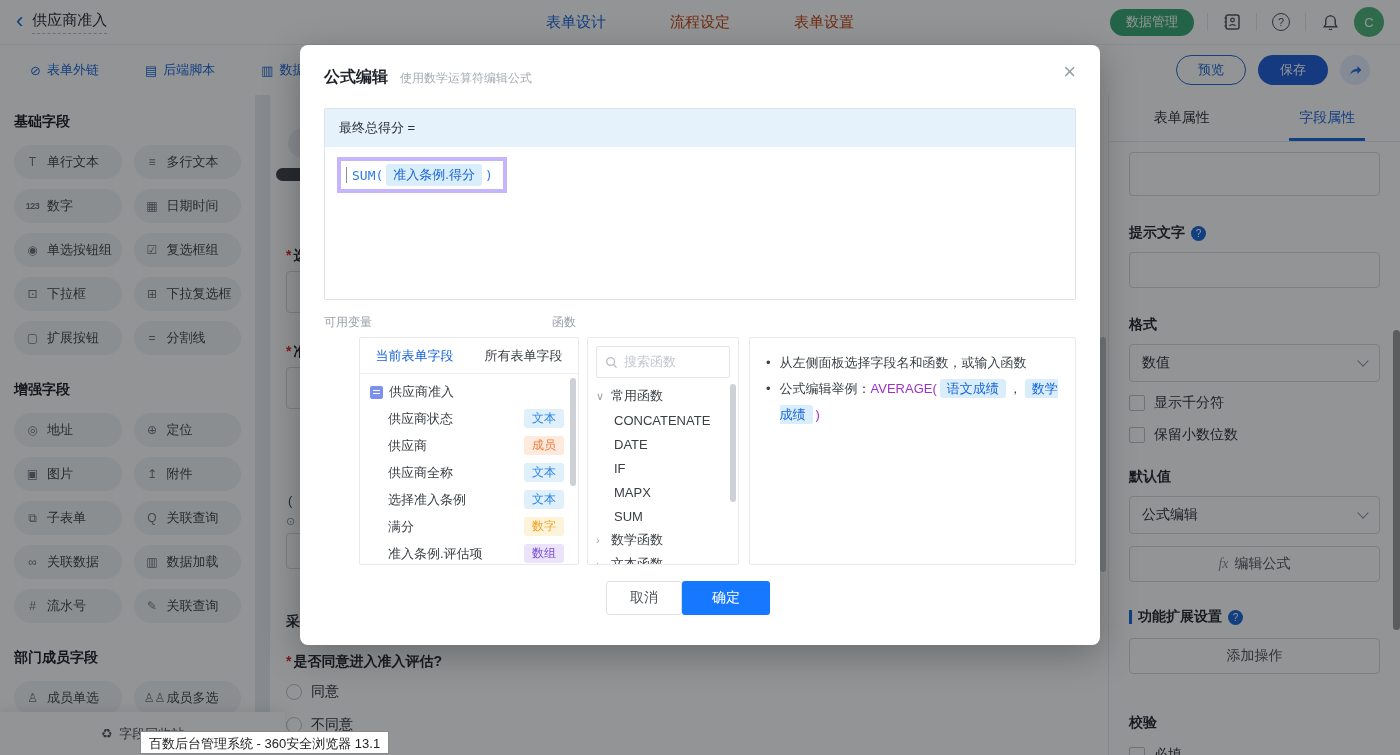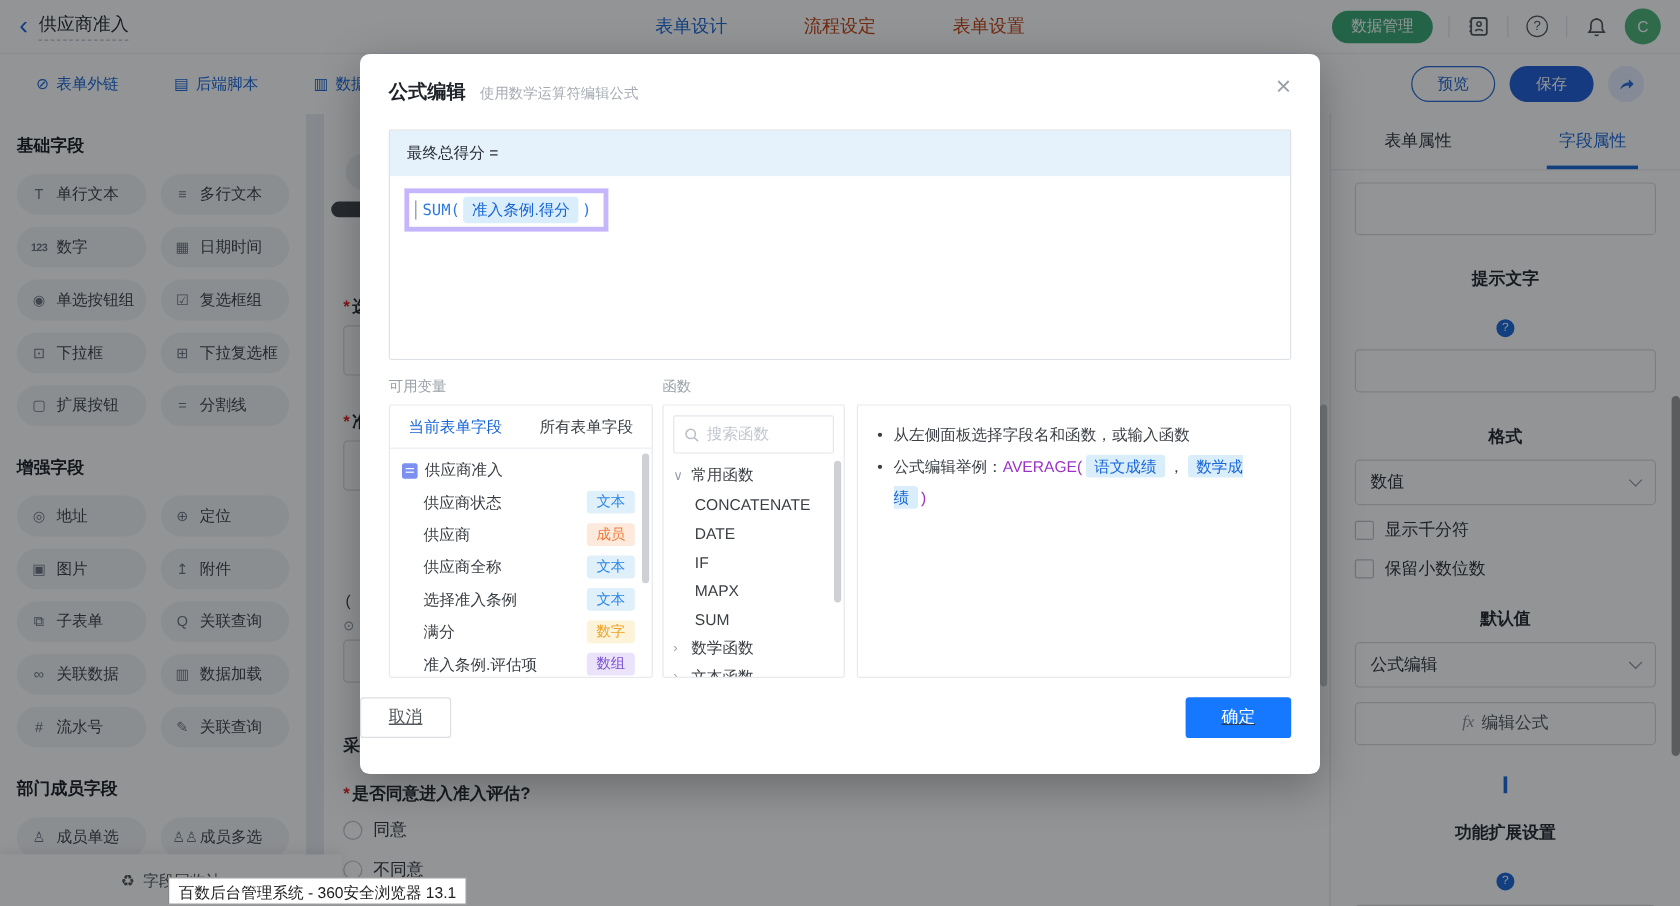--- a/index.html
+++ b/index.html
@@ -56,21 +56,21 @@
   #canvas-scroll { position:absolute; left:1100px; top:337px; width:6px; height:235px; background:#c8cacd; border-radius:3px; z-index:5; }
   #window-scroll { position:absolute; left:1393px; top:330px; width:7px; height:300px; background:#9a9a9a; border-radius:4px; z-index:5; }
 
   
   #props { position:absolute; left:1108px; top:95px; width:292px; height:660px; background:#fff; border-left:1px solid #e9eaee; padding:0 20px; overflow:hidden; }
   .p-tabs { height:47px; display:flex; border-bottom:1px solid #ececf0; margin:0 -20px; }
   .p-tab { flex:1; display:flex; align-items:center; justify-content:center; font-size:14px; color:#2b2f36; cursor:pointer; position:relative; }
   .p-tab.active { color:#1765d8; }
   .p-tab.active::after { content:""; position:absolute; bottom:0; left:50%; transform:translateX(-50%); width:76px; height:3px; background:#1765d8; }
   .p-box-empty { margin-top:10px; height:44px; border:1px solid #d9d9d9; border-radius:4px; }
-  .p-label { margin-top:28px; font-size:14px; font-weight:bold; color:#1f2329; display:flex; align-items:center; gap:24px;flex-direction:column; }
+  .p-label { margin-top:28px; font-size:14px; font-weight:bold; color:#1f2329; display:flex; align-items:center; gap:6px; }
   .q-badge { width:15px; height:15px; border-radius:50%; background:#1765d8; color:#fff; font-size:10px; font-weight:normal; display:flex; align-items:center; justify-content:center; }
   .p-input { margin-top:10px; height:36px; border:1px solid #d9d9d9; border-radius:4px; }
   .p-select { margin-top:10px; height:38px; border:1px solid #d9d9d9; border-radius:4px; display:flex; align-items:center; justify-content:space-between; padding:0 12px; font-size:14px; color:#2b2f36; cursor:pointer; }
   .caret { width:8px; height:8px; border-right:1.5px solid #8f959e; border-bottom:1.5px solid #8f959e; transform:rotate(45deg); margin-top:-4px; }
   .chk-row { margin-top:14px; display:flex; align-items:center; gap:9px; font-size:14px; color:#2b2f36; }
   .chk { width:16px; height:16px; border:1px solid #c0c4cb; border-radius:2px; background:#fff; cursor:pointer; }
   .p-btn { margin-top:12px; height:36px; border:1px solid #d9d9d9; border-radius:4px; display:flex; align-items:center; justify-content:center; gap:6px; font-size:14px; color:#4e5357; cursor:pointer; }
   .fx { font-style:italic; color:#8a8f98; font-family:"Liberation Serif",serif; }
   .p-label.barred { margin-top:26px; }
   .blue-bar { width:3px; height:14px; background:#1765d8; }
@@ -90,21 +90,21 @@
   .f-target { height:38px; background:#e5f2fc; display:flex; align-items:center; padding:0 14px; font-size:13px; color:#2b2f36; }
   .f-editor { height:152px; background:#fff; padding:10px 12px; cursor:text; }
   .red-box { display:inline-flex; align-items:center; border:4px solid #c4b5fd; padding:3px 10px 3px 5px; }
   .caret-bar { width:1px; height:16px; background:#8a8f98; margin-right:5px; }
   .fn-text { font-family:"DejaVu Sans Mono",monospace; font-size:13px; color:#2e7ce0; }
   .chip { background:#d9edfb; color:#1765d8; border-radius:3px; padding:2px 7px; font-size:13px; margin:0 3px; cursor:pointer; }
   .m-labels { margin:14px 24px 0; display:flex; font-size:12px; color:#9aa0a8; }
   .m-lab1 { width:228px; }
   .m-panels { margin:6px 24px 0; display:flex; height:228px; }
   .panel { border:1px solid #e7e9ed; border-radius:2px; background:#fff; position:relative; overflow:hidden; }
-  .vars { width:220px; margin-right:8px; }
+  .vars { width:220px; margin-right:8px;margin-left:35px; }
   .v-tabs { height:36px; display:flex; border-bottom:1px solid #eceef2; }
   .v-tab { flex:1; display:flex; align-items:center; justify-content:center; font-size:13px; color:#3a3f45; cursor:pointer; }
   .v-tab.active { color:#1765d8; }
   .v-list { padding-top:5px; }
   .v-root { height:26px; display:flex; align-items:center; padding-left:10px; gap:6px; font-size:13px; color:#3a3f45; cursor:pointer; }
   .doc-ic { width:13px; height:13px; background:#7c90f0; border-radius:2px; position:relative; flex:0 0 13px; }
   .doc-ic::after { content:""; position:absolute; left:3px; top:4px; width:7px; height:1.5px; background:#fff; box-shadow:0 3px 0 #fff; }
   .v-row { height:27px; display:flex; align-items:center; padding:0 14px 0 28px; font-size:13px; color:#3a3f45; cursor:pointer; }
   .v-row .nm { flex:1; }
   .badge { font-size:12px; padding:1px 8px; border-radius:3px; }
@@ -118,21 +118,21 @@
   .f-ph { font-size:13px; color:#c2c7cf; }
   .t-row { height:24px; display:flex; align-items:center; font-size:13px; color:#3a3f45; cursor:pointer; }
   .t-group { padding-left:8px; gap:5px; }
   .t-chev { color:#9aa0a8; font-size:11px; width:10px; }
   .t-item { padding-left:26px; }
   .f-scroll { position:absolute; right:2px; top:46px; width:6px; height:118px; background:#cdd0d4; border-radius:3px; }
   .help { flex:1; padding:12px 16px; font-size:13px; color:#3a3f45; line-height:26px; }
   .h-row { display:flex; align-items:baseline; }
   .h-dot { margin-right:9px; font-size:13px; }
   .h-fn { color:#9d32c8; }
-  .m-footer { margin-top:16px; padding-right:24px; display:flex; justify-content:space-between; gap:0;text-decoration:underline; }
+  .m-footer { margin-top:16px; padding-right:24px; display:flex; justify-content:center; gap:0; }
   .btn-cancel { width:76px; height:34px; border:1px solid #dcdfe3; border-radius:3px; background:#fff; font-size:14px; color:#4e5357; display:flex; align-items:center; justify-content:center; cursor:pointer; }
   .btn-ok { width:88px; height:34px; background:#1677ff; border-radius:3px; font-size:14px; color:#fff; display:flex; align-items:center; justify-content:center; cursor:pointer; }
 </style>
 </head>
 <body>
 
 <div id="app-header">
   <div class="hdr-left">
     <span class="back-chevron">‹</span>
     <span class="app-title">供应商准入</span>

